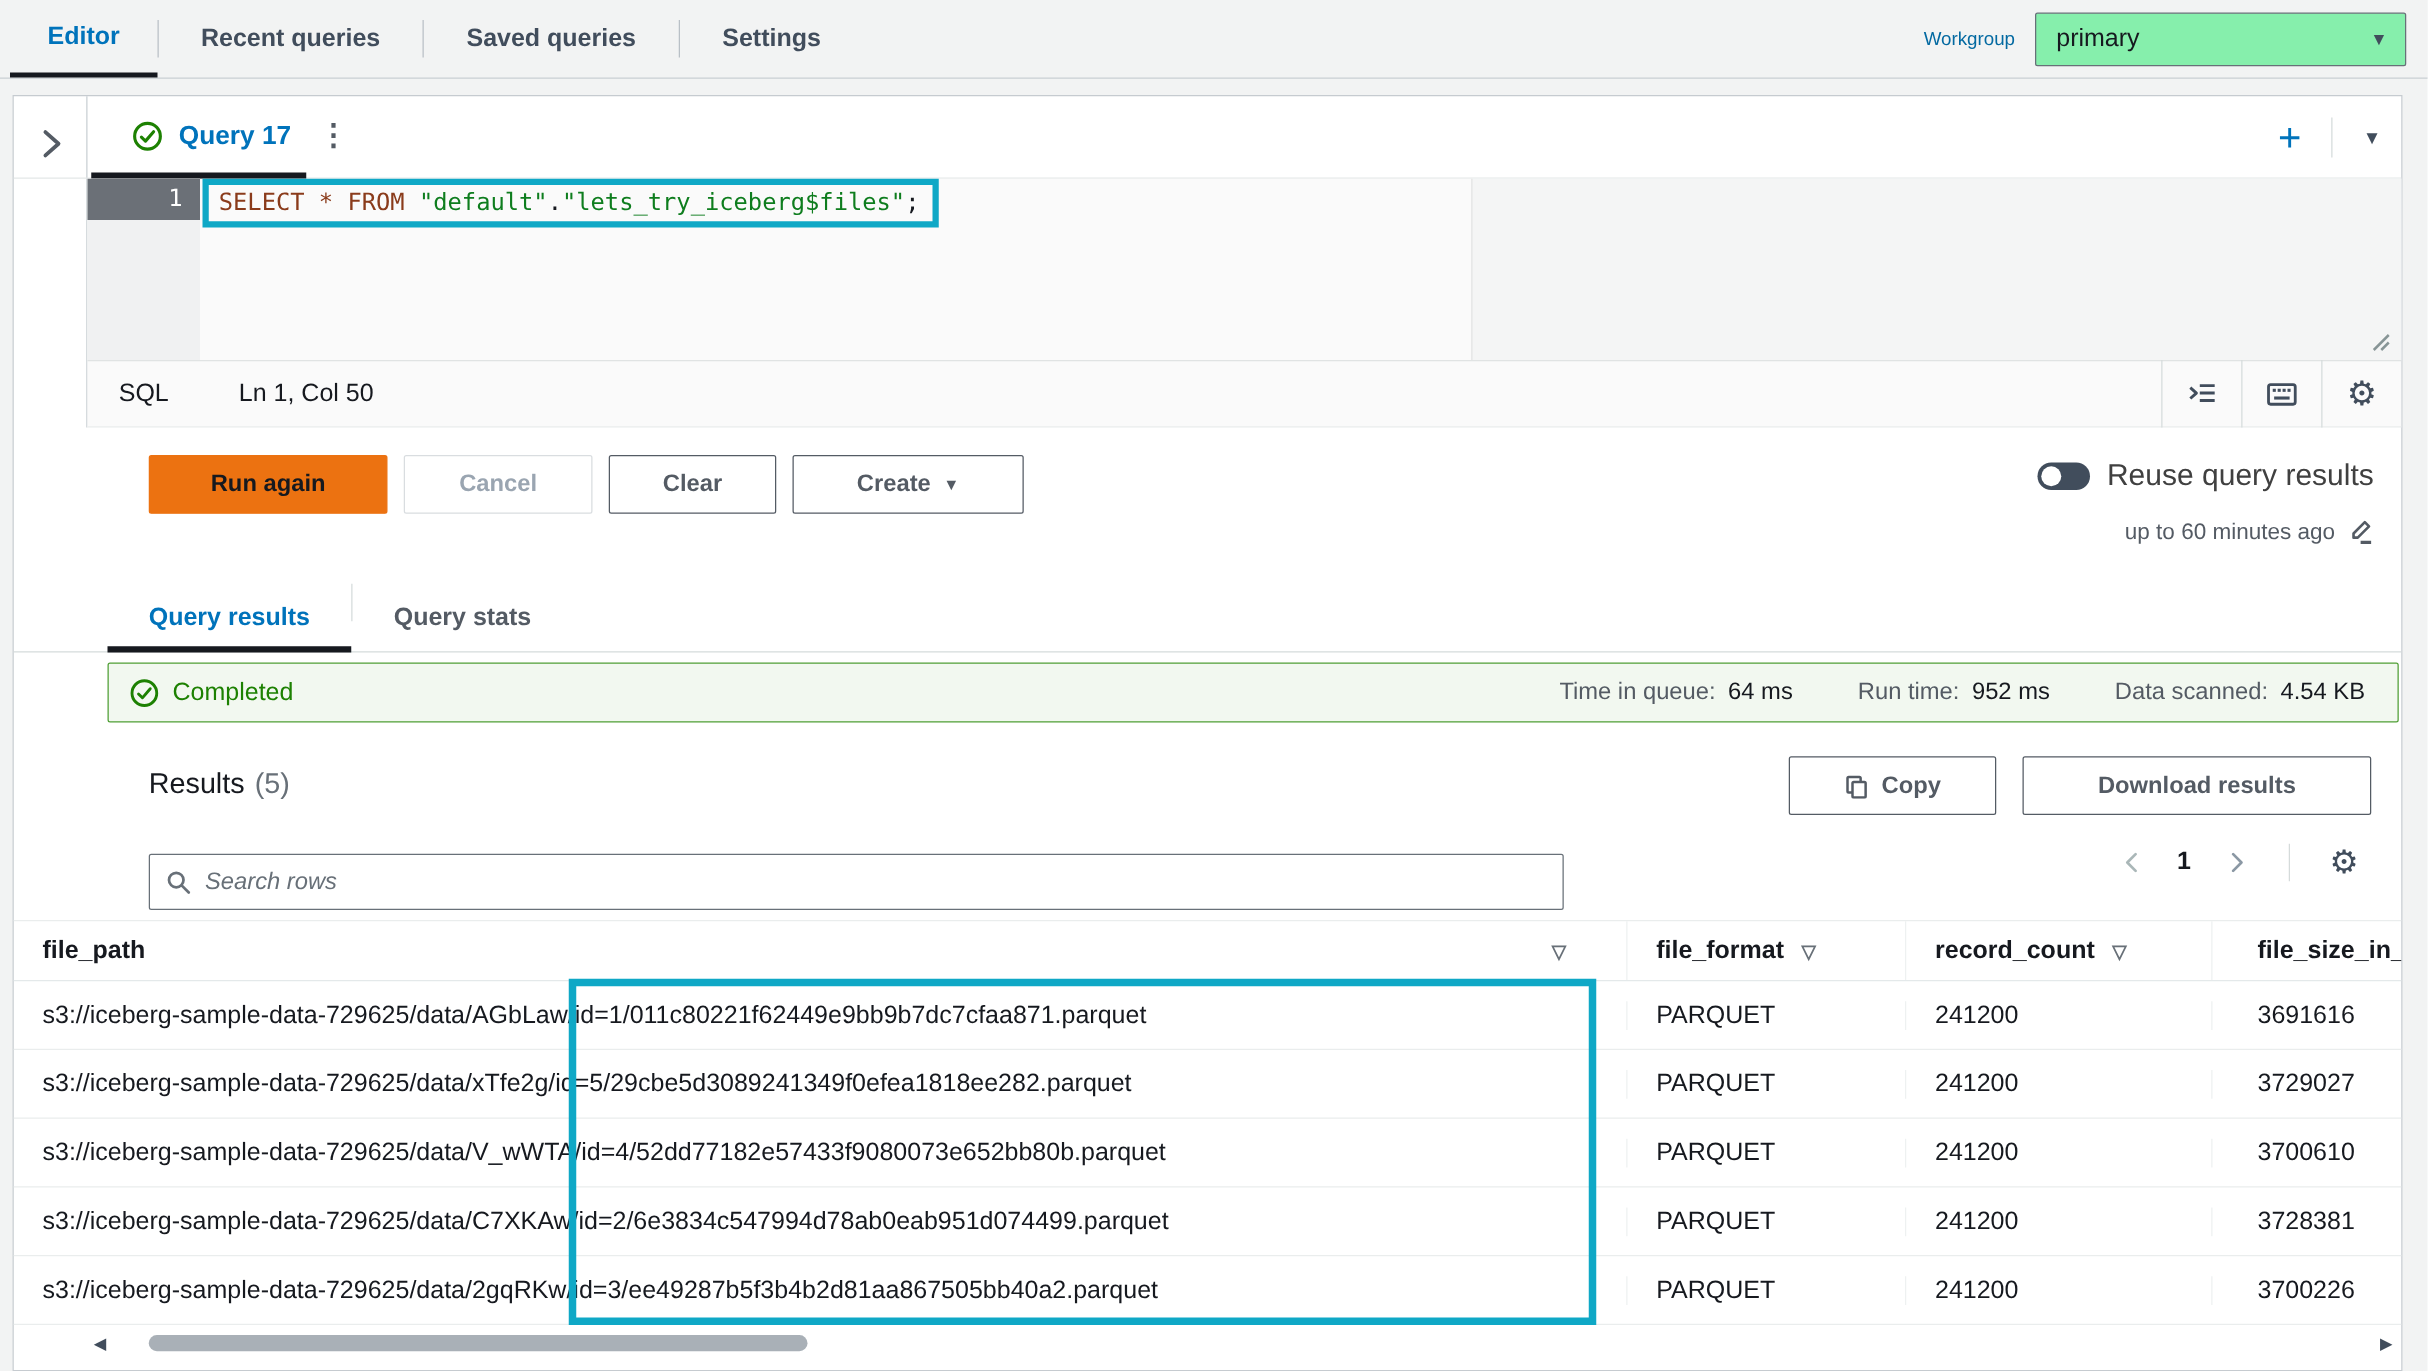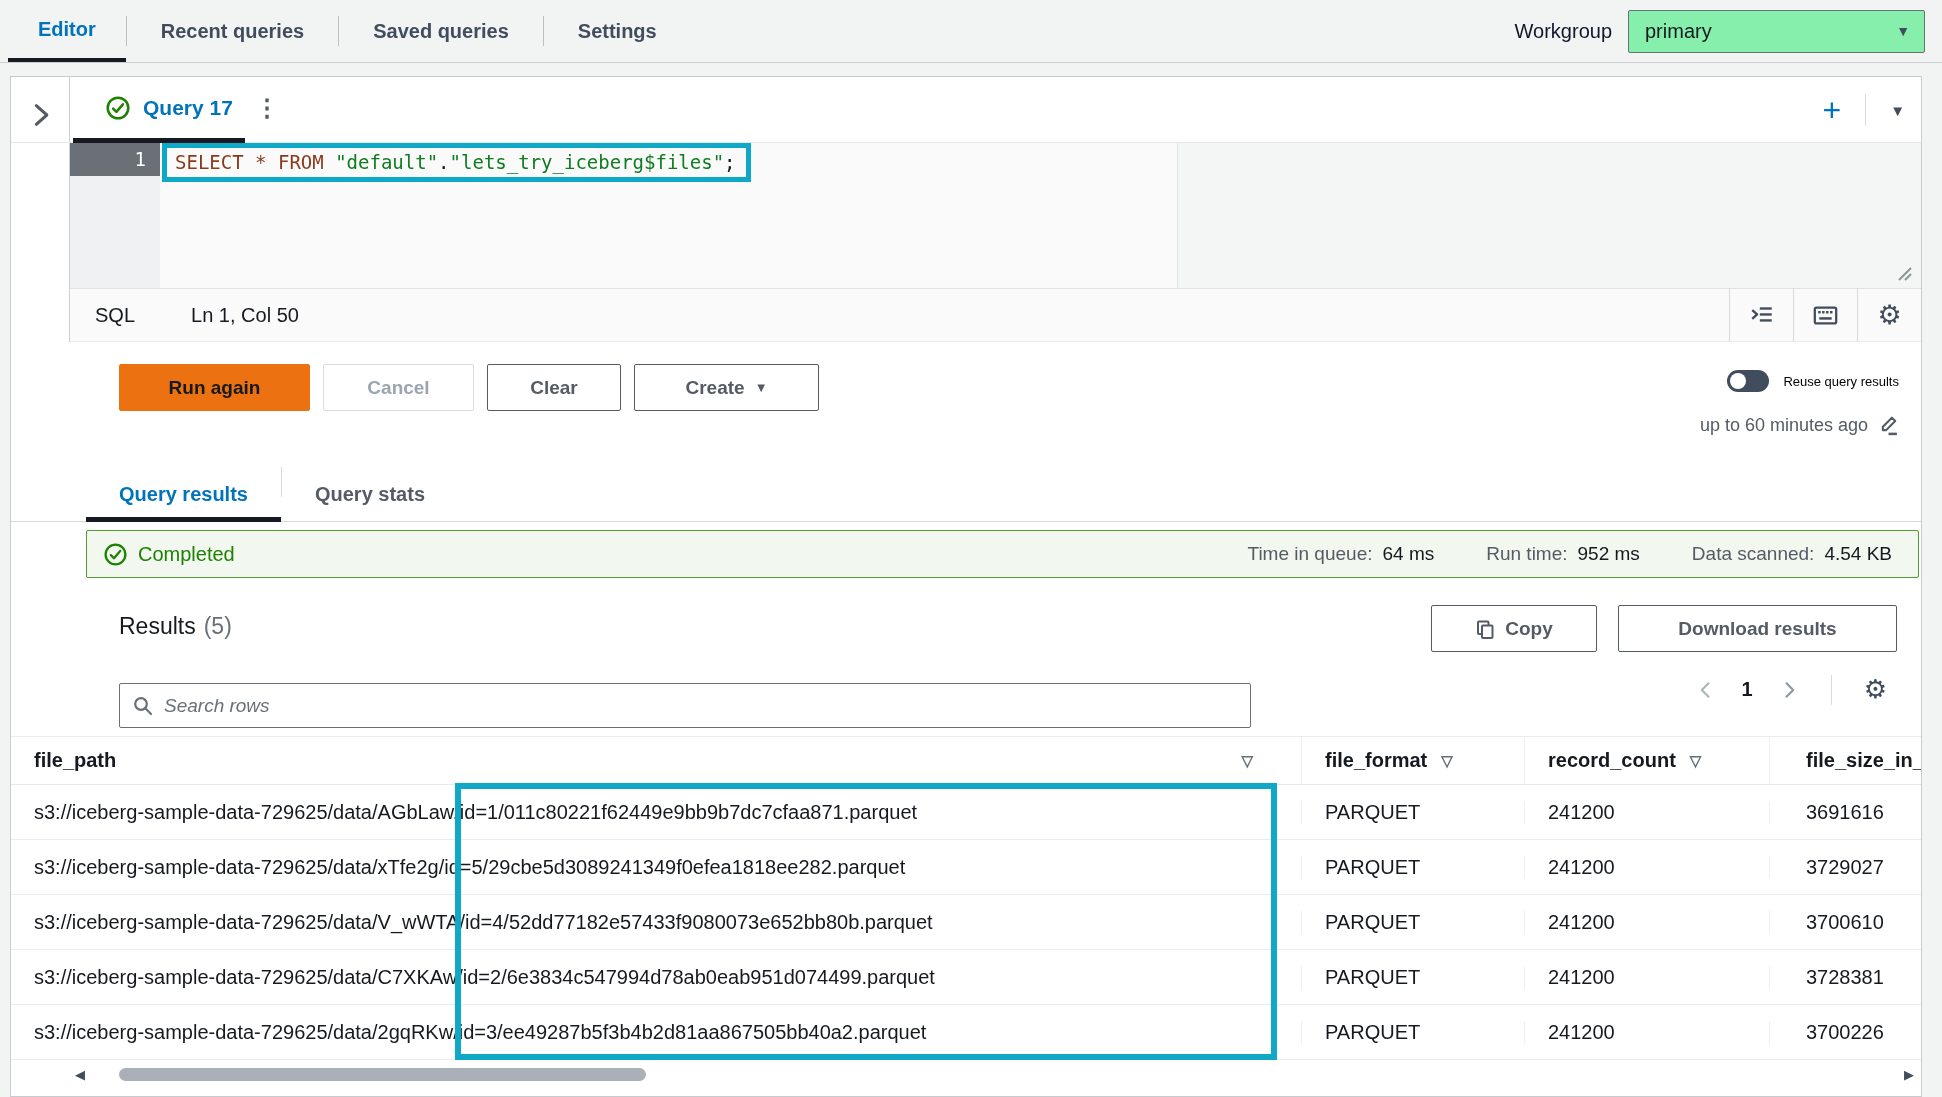--- a/index.html
+++ b/index.html
@@ -8,21 +8,21 @@
   :root { --teal:#0fa8c6; --blue:#0073bb; --green:#1d8102; --orange:#ec7211; --btn-gray:#545b64; --border:#d5dbdb; }
 
   
   .topnav { position:absolute; left:0; top:0; width:1942px; height:63px; display:flex; align-items:stretch; border-bottom:1px solid #c9cfd4; background:#f2f3f3; }
   .topnav .tab { display:flex; align-items:center; padding:0 34px; font-size:20px; font-weight:700; color:#414d5c; cursor:pointer; position:relative; }
   .topnav .tab.first { padding:0 30px; margin-left:8px; }
   .topnav .tab.active { color:var(--blue); border-bottom:4px solid #16191f; }
   .topnav .vsep { width:1px; height:30px; background:#b9c0c6; align-self:center; }
   .topnav .spacer { flex:1; }
   .workgroup { display:flex; align-items:center; gap:16px; margin-right:17px; }
-  .workgroup .wg-label { font-size:20px; color:#0f172a;margin-left:36px; }
+  .workgroup .wg-label { font-size:15px; color:#0369a1;margin-left:36px; }
   .wg-select { width:297px; height:43px; background:#86efac; border:1px solid #687078; border-radius:2px; display:flex; align-items:center; justify-content:space-between; padding:0 14px 0 16px; font-size:20px; cursor:pointer; }
   .wg-select .caret { font-size:14px; color:#414d5c; }
 
   
   .card { position:absolute; left:10px; top:76px; width:1912px; height:1021px; background:#fff; border:1px solid #c6cbd0; }
 
   .rail-divider { position:absolute; left:58px; top:0; width:1px; height:265px; background:#c9cfd4; }
   .rail-toggle { position:absolute; left:16px; top:24px; width:28px; height:28px; cursor:pointer; color:#545b64; }
 
   
@@ -61,21 +61,21 @@
   .btn { height:47px; border-radius:2px; border:1px solid var(--btn-gray); background:#fff; color:var(--btn-gray); font-size:19px; font-weight:700; font-family:"Liberation Sans", sans-serif; display:flex; align-items:center; justify-content:center; gap:10px; cursor:pointer; }
   .btn-run { width:191px; background:var(--orange); border-color:var(--orange); color:#16191f; }
   .btn-explain { width:196px; }
   .btn-cancel { width:151px; border-color:#d9dde0; color:#9aa5b1; cursor:default; }
   .btn-clear { width:134px; }
   .btn-create { width:185px; }
   .btn .caret { font-size:13px; }
   .reuse-group { position:absolute; right:22px; top:287px; display:flex; align-items:center; gap:14px; height:34px; }
   .toggle { width:42px; height:22px; border-radius:11px; background:#414d5c; position:relative; cursor:pointer; }
   .toggle .knob { position:absolute; left:3px; top:3px; width:16px; height:16px; border-radius:50%; background:#fff; }
-  .reuse-label { font-size:13px; color:#000000; }
+  .reuse-label { font-size:24px; color:#404040; }
   .reuse-sub { position:absolute; right:22px; top:338px; display:flex; align-items:center; gap:10px; font-size:18px; color:#545b64; }
   .reuse-sub .pencil { color:#545b64; cursor:pointer; }
 
   
   .rtabs { position:absolute; left:0; top:390px; width:100%; height:55px; border-bottom:1px solid var(--border); display:flex; }
   .rtab { height:100%; display:flex; align-items:center; padding:0 33px; font-size:20px; font-weight:700; cursor:pointer; position:relative; }
   .rtab.first { margin-left:75px; color:var(--blue); }
   .rtab.first::after { content:""; position:absolute; left:0; right:0; bottom:-1px; height:5px; background:#16191f; }
   .rtab.second { color:#545b64; }
   .rtabs .vsep { width:1px; height:30px; background:var(--border); }

